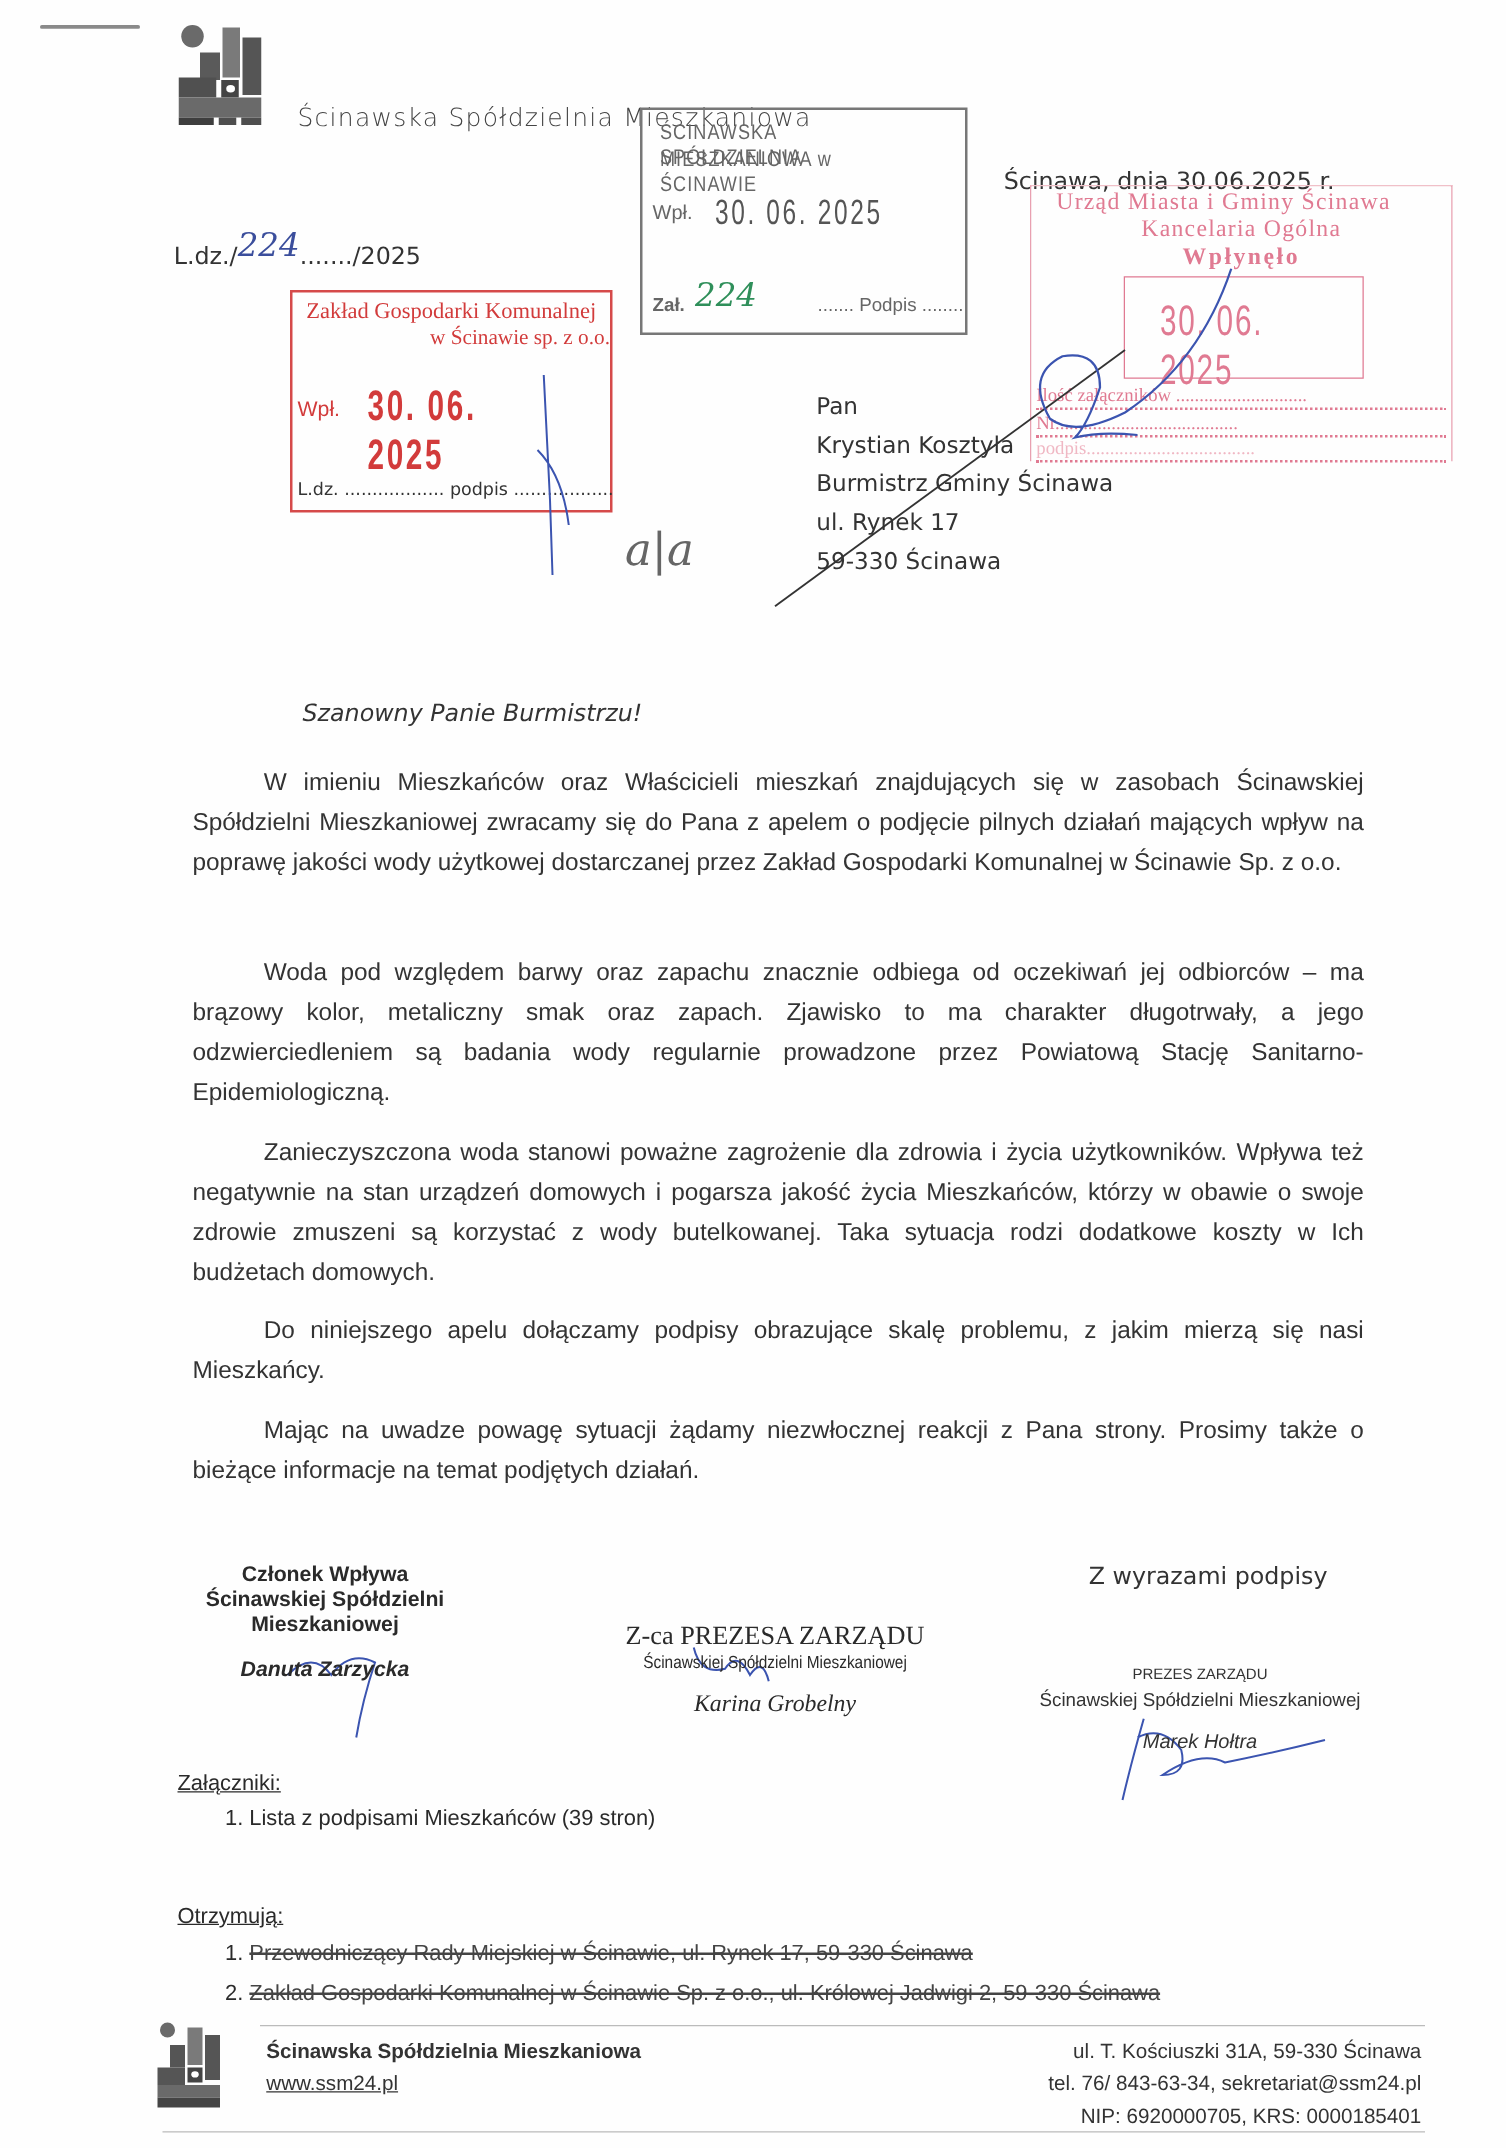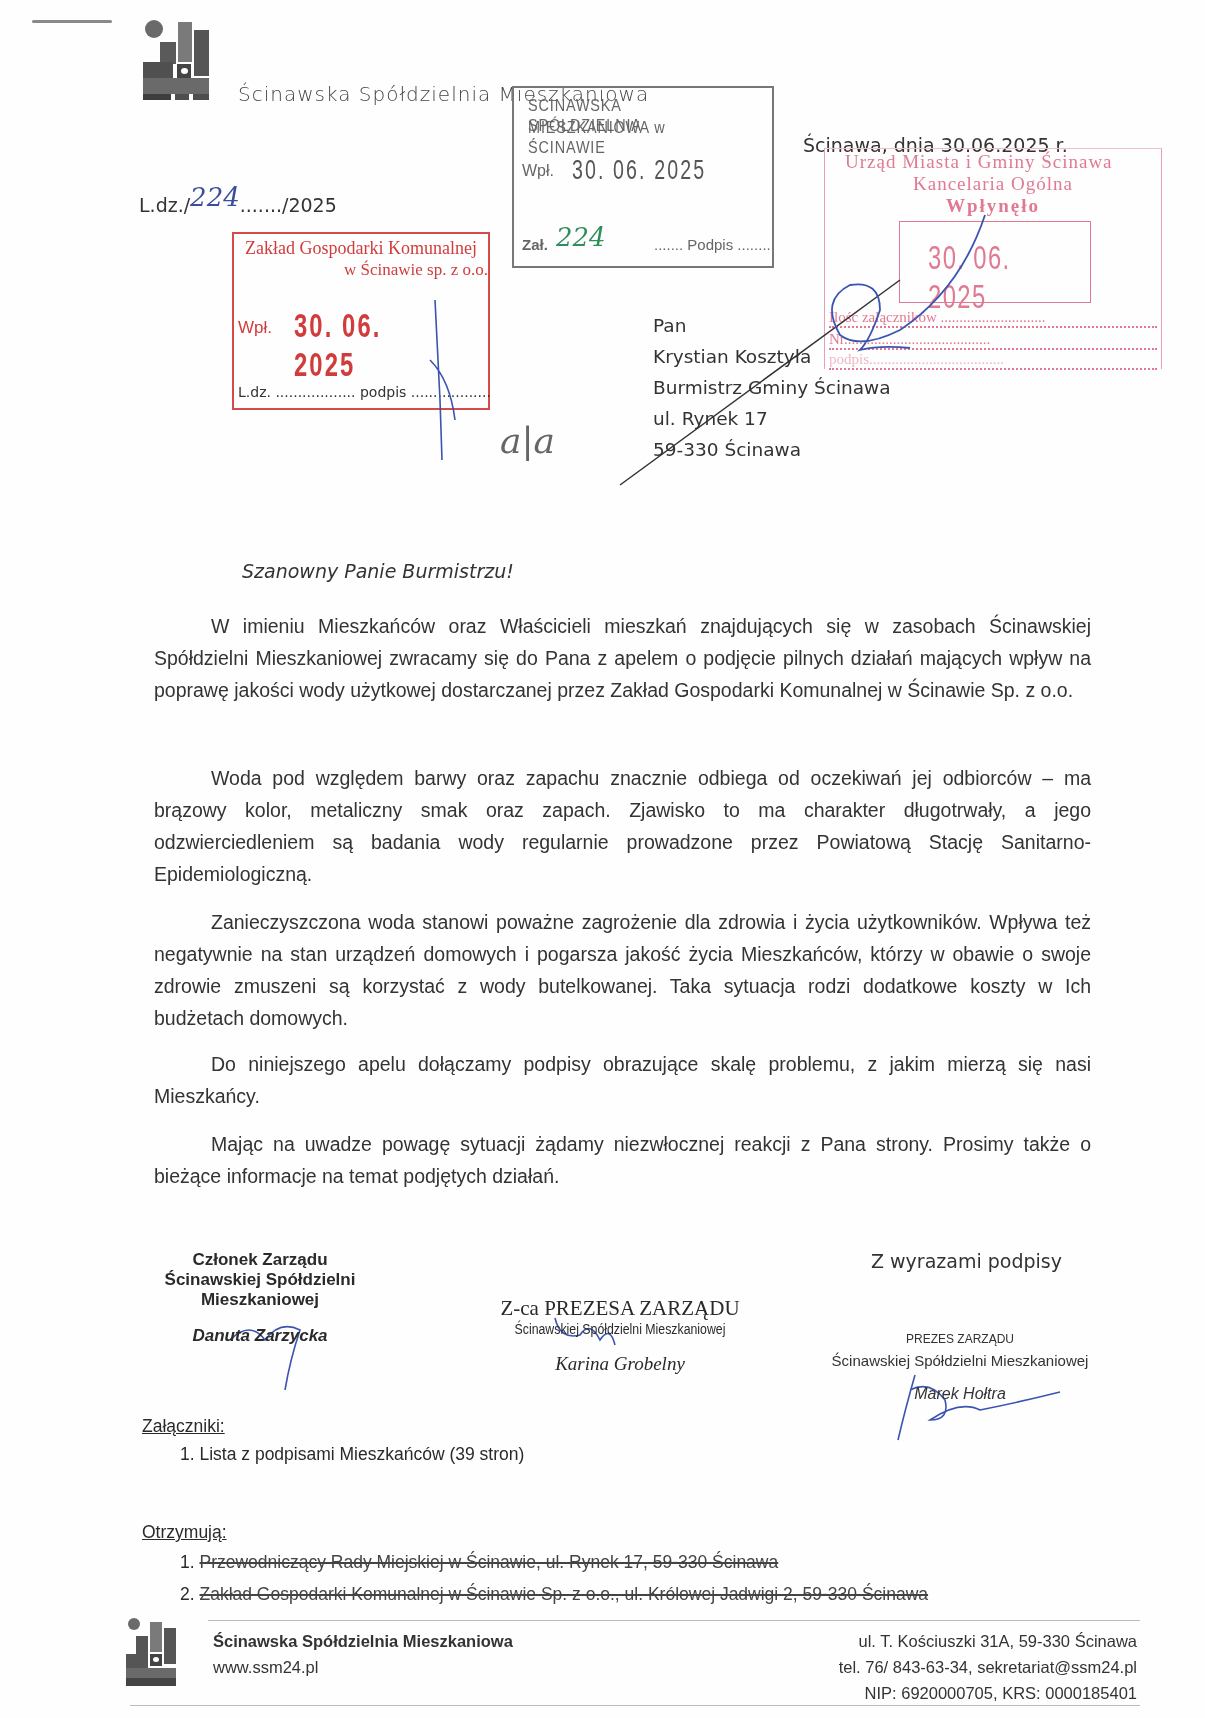--- a/index.html
+++ b/index.html
@@ -65,21 +65,21 @@
   .sig3 .name { font-style:italic; font-size:16px; margin-top:16px; }
 
   .att-h { left: 142px; top: 1416px; font-size:17.5px; text-decoration: underline; }
   .att-list { left: 180px; top: 1444px; font-size:17.5px; }
   .rec-h { left: 142px; top: 1522px; font-size:17.5px; text-decoration: underline; }
   .rec-item { left: 180px; font-size:17.5px; white-space:nowrap; }
   .rec-item .struck { text-decoration: line-through; text-decoration-thickness: 2px; color:#444; }
 
   .foot-line { left: 208px; width: 932px; height: 1px; background: #bbb; }
   .foot-name { left: 213px; top: 1632px; font-size:16.5px; font-weight:bold; color:#333; }
-  .foot-web { left: 213px; top: 1658px; font-size:16.5px; color:#333; }
+  .foot-web { left: 213px; top: 1658px; font-size:16.5px; color:#333;text-decoration:underline; }
   .foot-right { right: 68px; text-align:right; font-size:16.5px; color:#333; }
 
   .sigs svg { position:absolute; overflow:visible; }
 </style>
 </head>
 <body>
 
 <div class="abs scan-mark"></div>
 
 <div class="logo" style="left:143px; top:18px; width:84px; height:80px;">
@@ -155,21 +155,21 @@
 </div>
 
 <div class="abs salut">Szanowny Panie Burmistrzu!</div>
 <p class="abs body-text" style="top:610px;">W imieniu Mieszkańców oraz Właścicieli mieszkań znajdujących się w zasobach Ścinawskiej Spółdzielni Mieszkaniowej zwracamy się do Pana z apelem o podjęcie pilnych działań mających wpływ na poprawę jakości wody użytkowej dostarczanej przez Zakład Gospodarki Komunalnej w Ścinawie Sp. z o.o.</p>
 <p class="abs body-text" style="top:762px;">Woda pod względem barwy oraz zapachu znacznie odbiega od oczekiwań jej odbiorców – ma brązowy kolor, metaliczny smak oraz zapach. Zjawisko to ma charakter długotrwały, a jego odzwierciedleniem są badania wody regularnie prowadzone przez Powiatową Stację Sanitarno-Epidemiologiczną.</p>
 <p class="abs body-text" style="top:906px;">Zanieczyszczona woda stanowi poważne zagrożenie dla zdrowia i życia użytkowników. Wpływa też negatywnie na stan urządzeń domowych i pogarsza jakość życia Mieszkańców, którzy w obawie o swoje zdrowie zmuszeni są korzystać z wody butelkowanej. Taka sytuacja rodzi dodatkowe koszty w Ich budżetach domowych.</p>
 <p class="abs body-text" style="top:1048px;">Do niniejszego apelu dołączamy podpisy obrazujące skalę problemu, z jakim mierzą się nasi Mieszkańcy.</p>
 <p class="abs body-text" style="top:1128px;">Mając na uwadze powagę sytuacji żądamy niezwłocznej reakcji z Pana strony. Prosimy także o bieżące informacje na temat podjętych działań.</p>
 
 <div class="abs sig1">
-  <div>Członek Zarządu</div>
+  <div>Członek Wpływa</div>
   <div>Ścinawskiej Spółdzielni</div>
   <div>Mieszkaniowej</div>
   <div class="name">Danuta Zarzycka</div>
 </div>
 <div class="abs sig2">
   <div class="title">Z-ca PREZESA ZARZĄDU</div>
   <div class="org">Ścinawskiej Spółdzielni Mieszkaniowej</div>
   <div class="name">Karina Grobelny</div>
 </div>
 <div class="abs regards">Z wyrazami podpisy</div>

